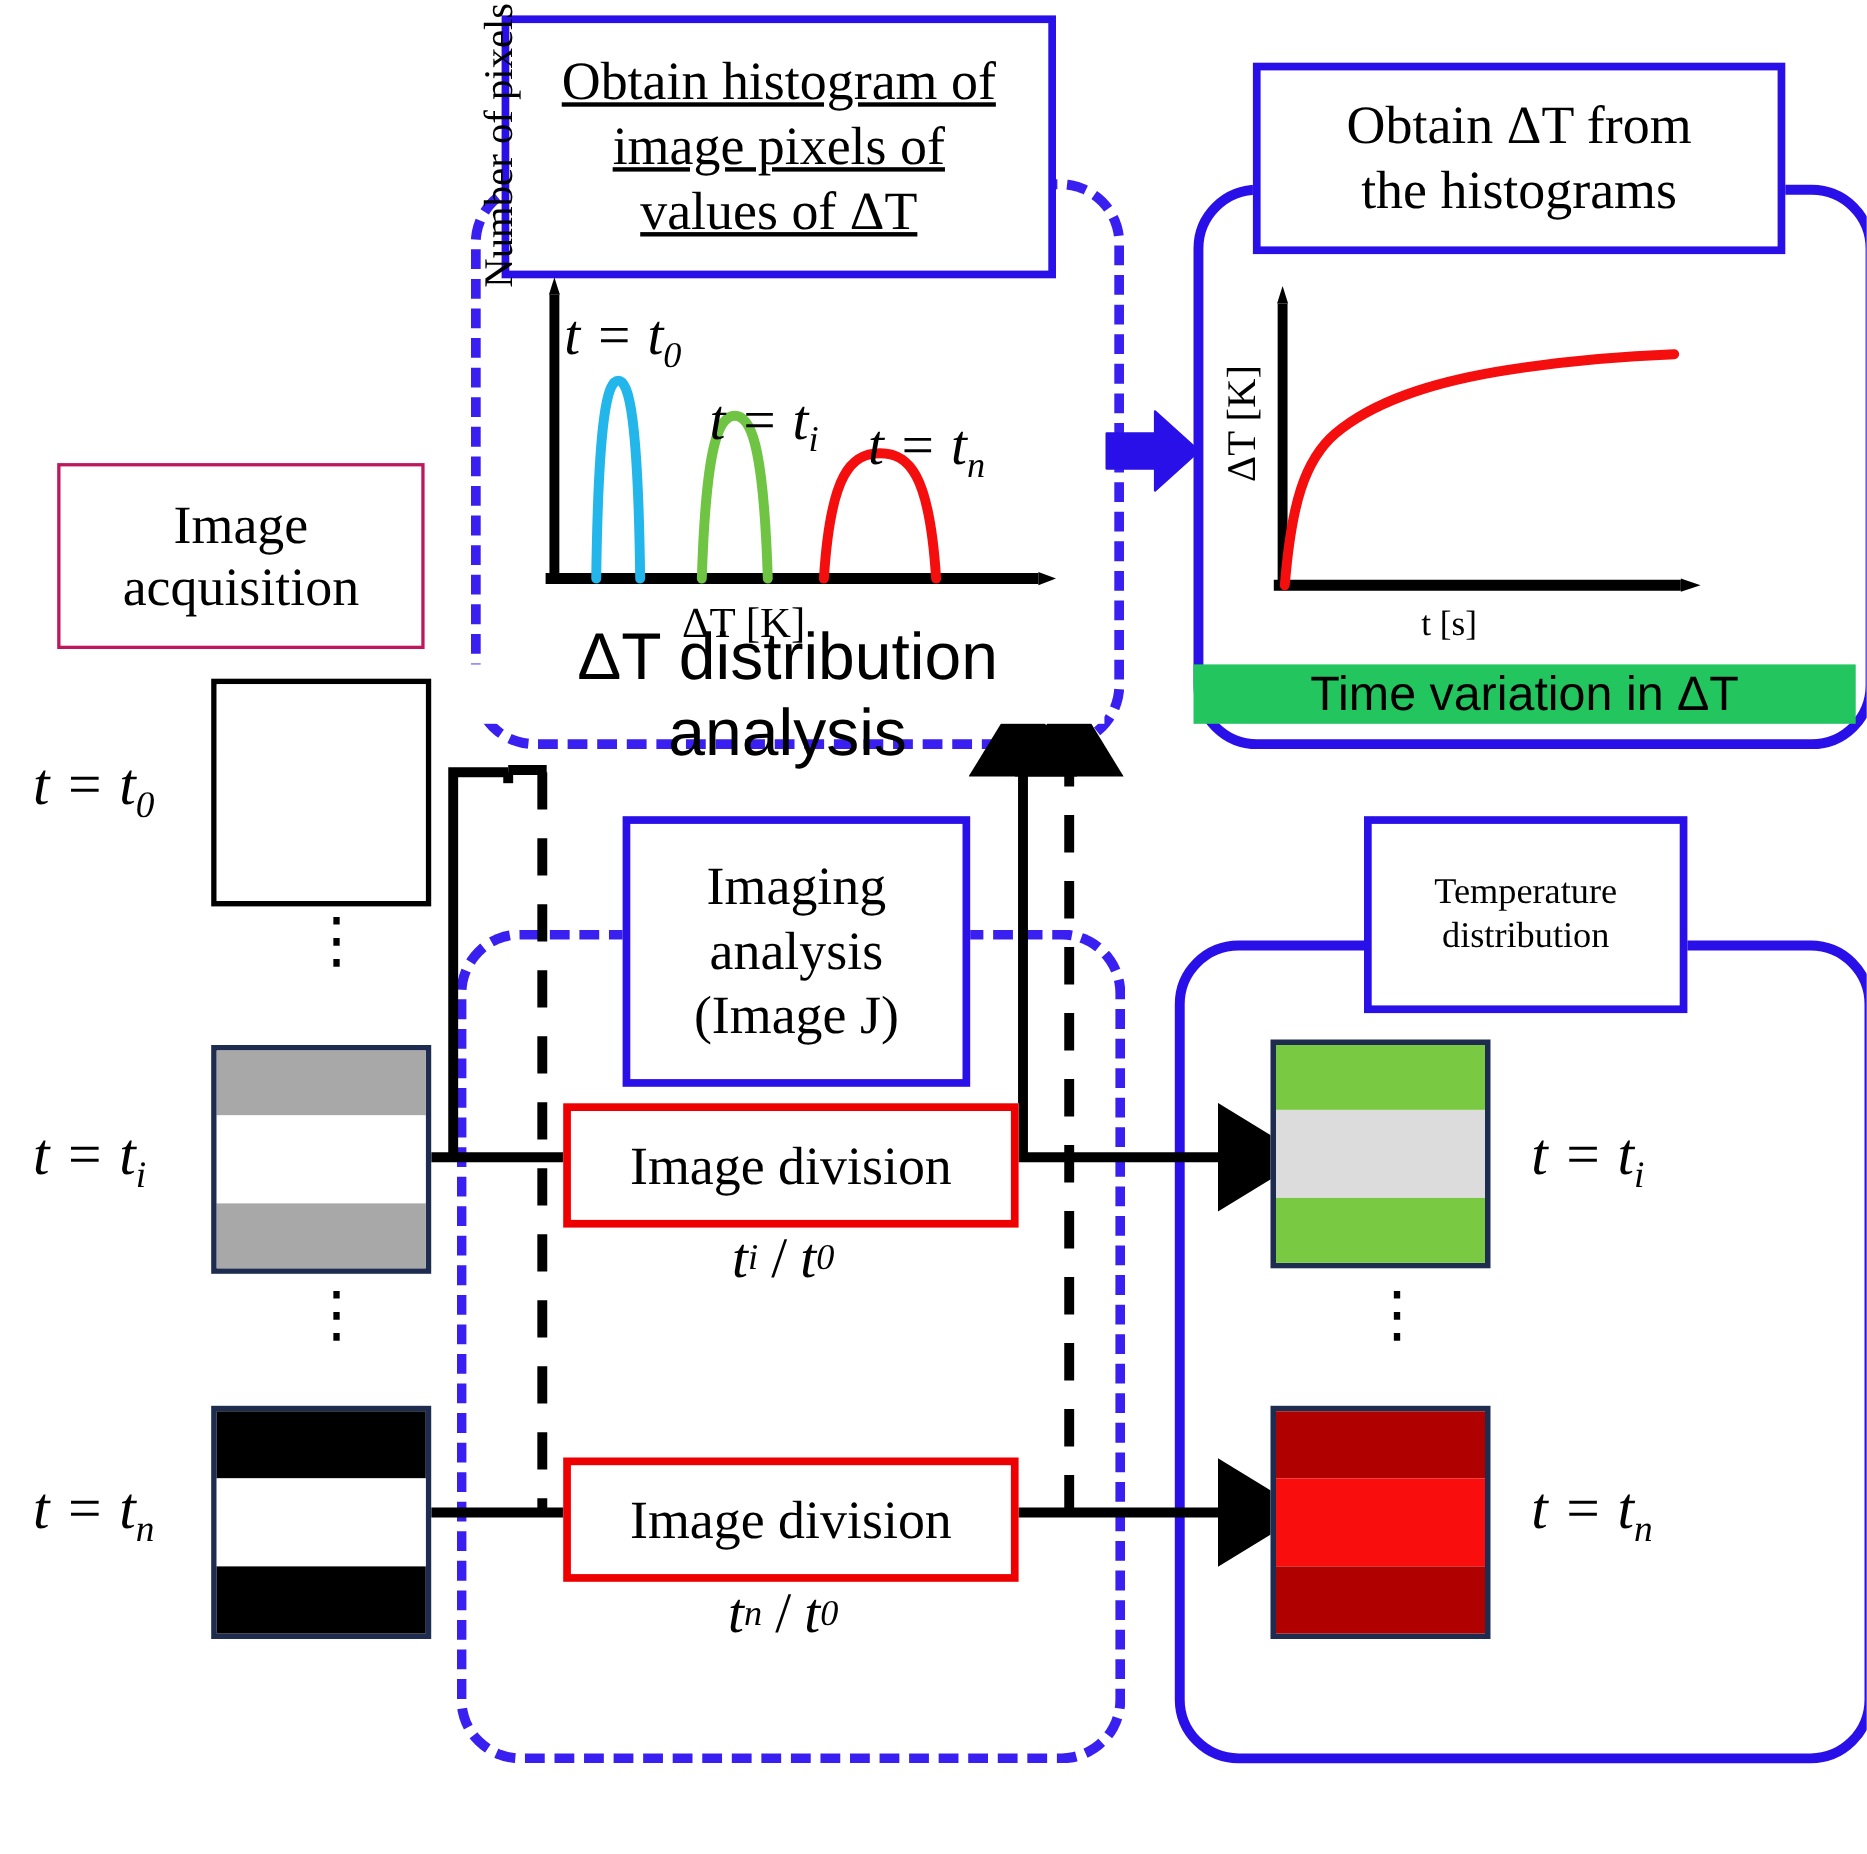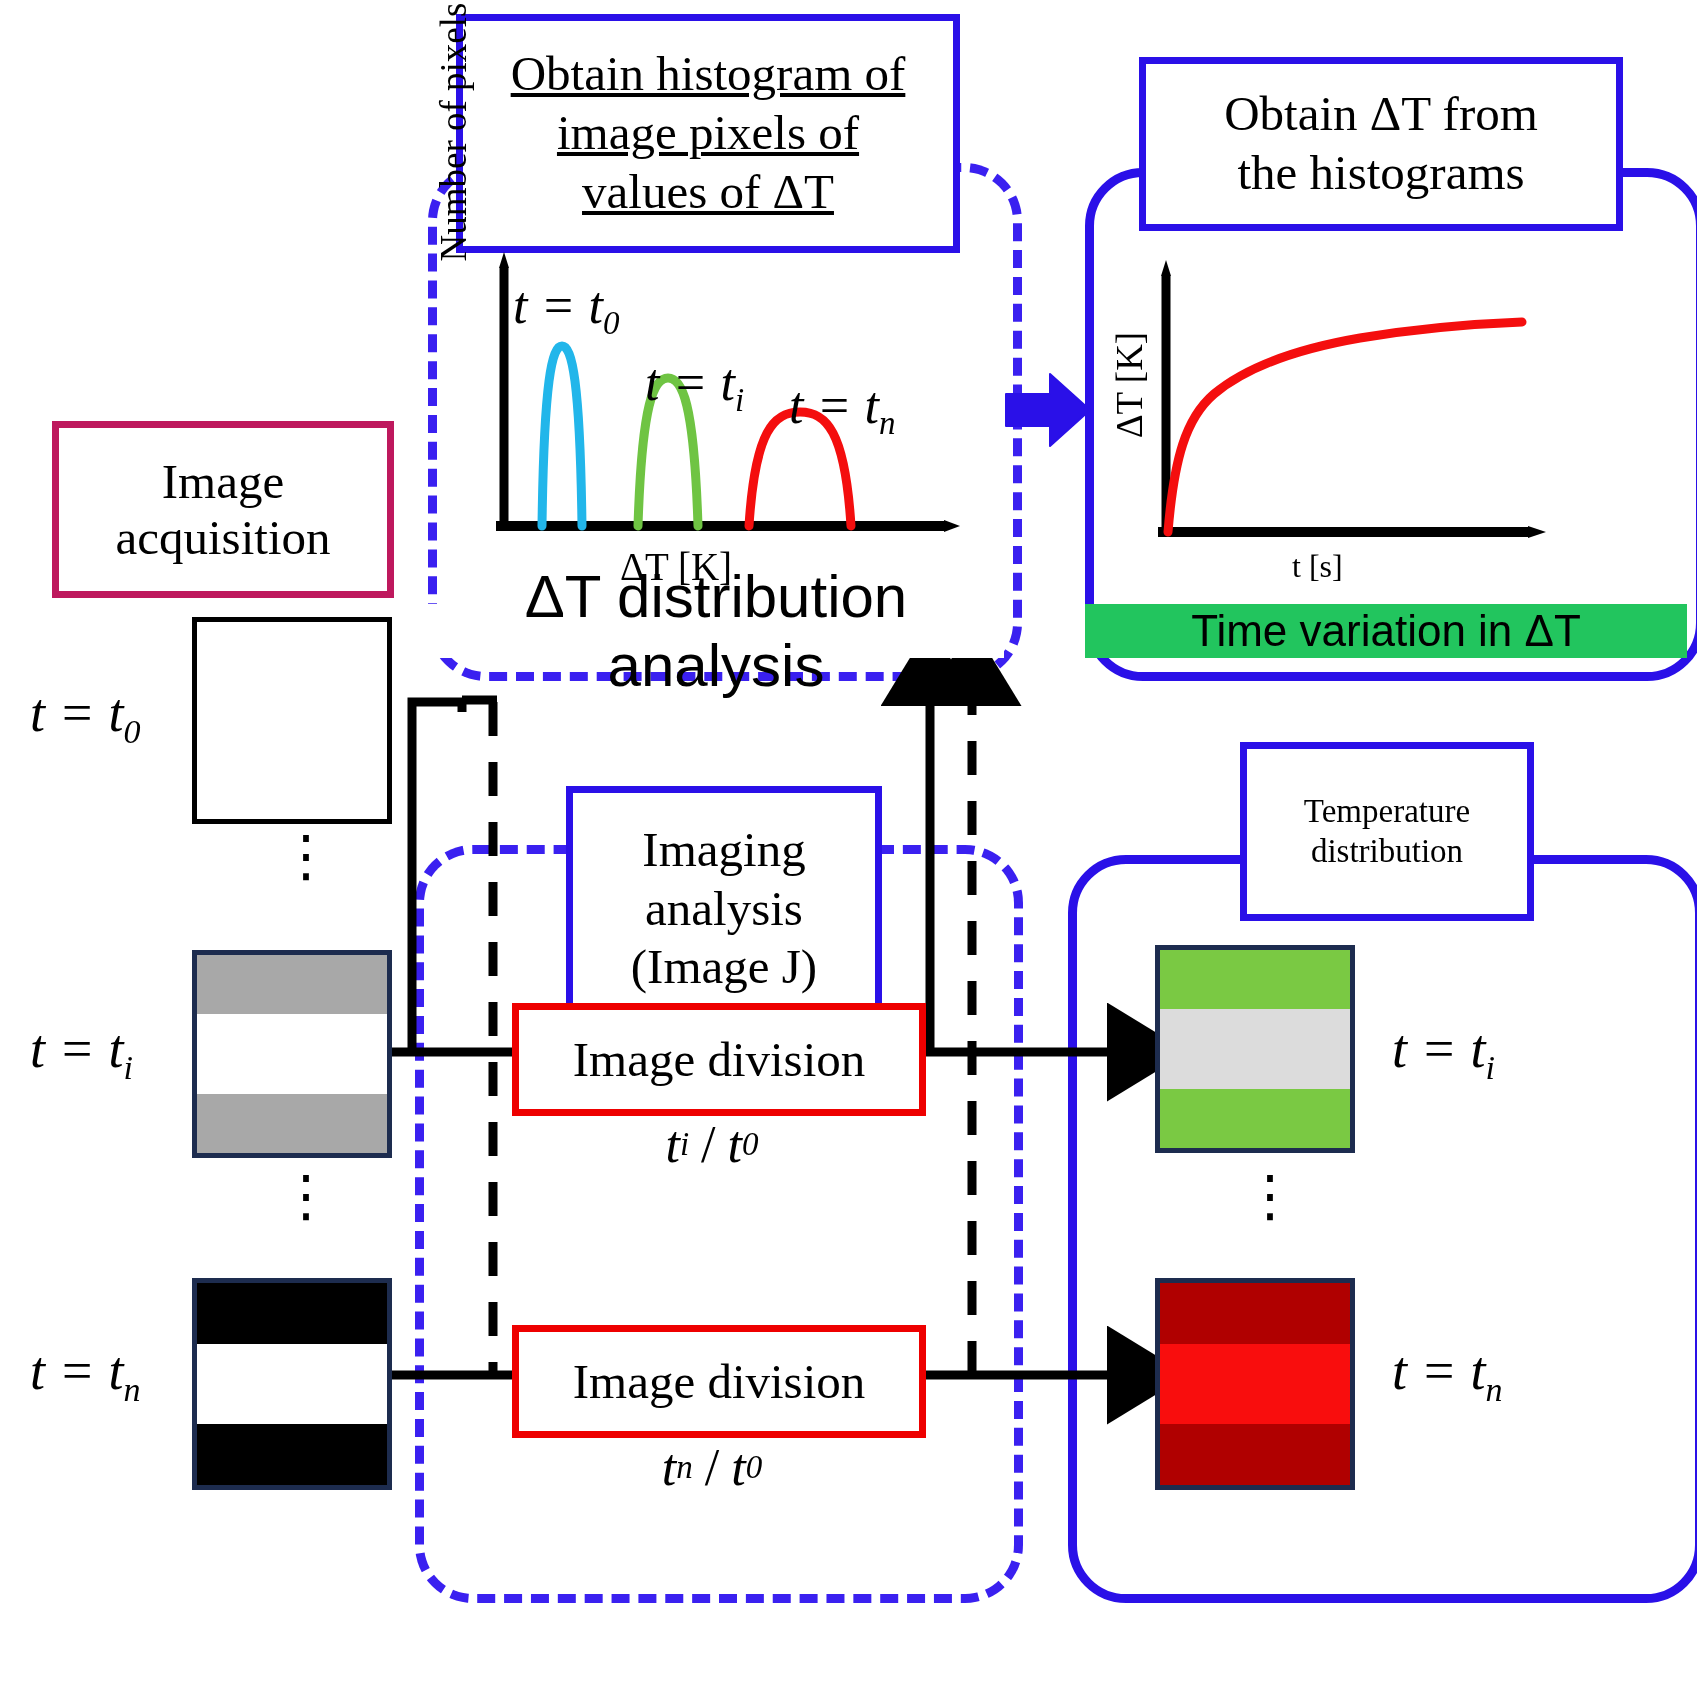--- a/index.html
+++ b/index.html
@@ -5,21 +5,21 @@
   html,body{margin:0;padding:0;background:#ffffff;}
   body{width:1697px;height:1685px;position:relative;overflow:hidden;
        font-family:"Liberation Serif","DejaVu Serif",serif;color:#000;}
   .abs{position:absolute;}
   .serif{font-family:"Liberation Serif","DejaVu Serif",serif;}
   .sans{font-family:"Liberation Sans","DejaVu Sans",sans-serif;}
   .ctr{display:flex;align-items:center;justify-content:center;text-align:center;}
   .mi{font-style:italic;}
 
   
-  .box-black{border:7px solid #be185d;background:#fff;}
+  .box-black{border:3px solid #be185d;background:#fff;}
   .box-blue {border:7px solid #2a10e8;background:#fff;}
   .box-red  {border:7px solid #ee0000;background:#fff;}
 
   .round-solid{border:9px solid #2a10e8;border-radius:58px;background:transparent;}
   .round-dash {border:9px dashed #3a20f0;border-radius:58px;background:transparent;}
 
   
   .tile{box-sizing:border-box;}
   .band{width:100%;}
   svg{display:block;overflow:visible;}
@@ -164,21 +164,21 @@
   <span>ΔT [K]</span>
 </div>
 <div class="abs serif" style="left:1292px;top:548px;font-size:32px;">
   <span>t [s]</span>
 </div>
 
 <div class="abs sans ctr" style="left:1085px;top:604px;width:602px;height:54px;font-size:44px;background:#22c55e;">
   <span>Time variation in ΔT</span>
 </div>
 
-<div class="abs box-blue ctr serif" style="left:566px;top:742px;width:302px;height:232px;font-size:49px;line-height:1.2;margin-top:44px;">
+<div class="abs box-blue ctr serif" style="left:566px;top:742px;width:302px;height:232px;font-size:49px;line-height:1.2;">
   <span style="white-space:pre-line;">Imaging
 analysis
 (Image J)</span>
 </div>
 
 <div class="abs box-red ctr serif" style="left:512px;top:1003px;width:400px;height:99px;font-size:49px;">
   <span>Image division</span>
 </div>
 <div class="abs serif mi ctr" style="left:512px;top:1113px;width:400px;height:62px;font-size:52px;">
   <span>t</span>

